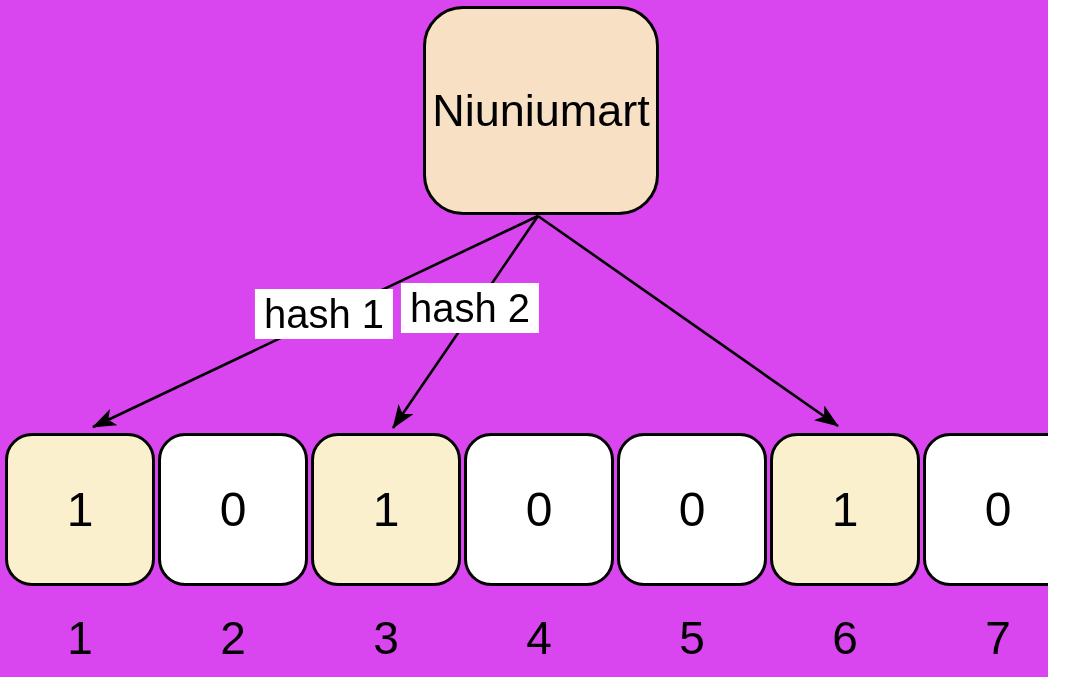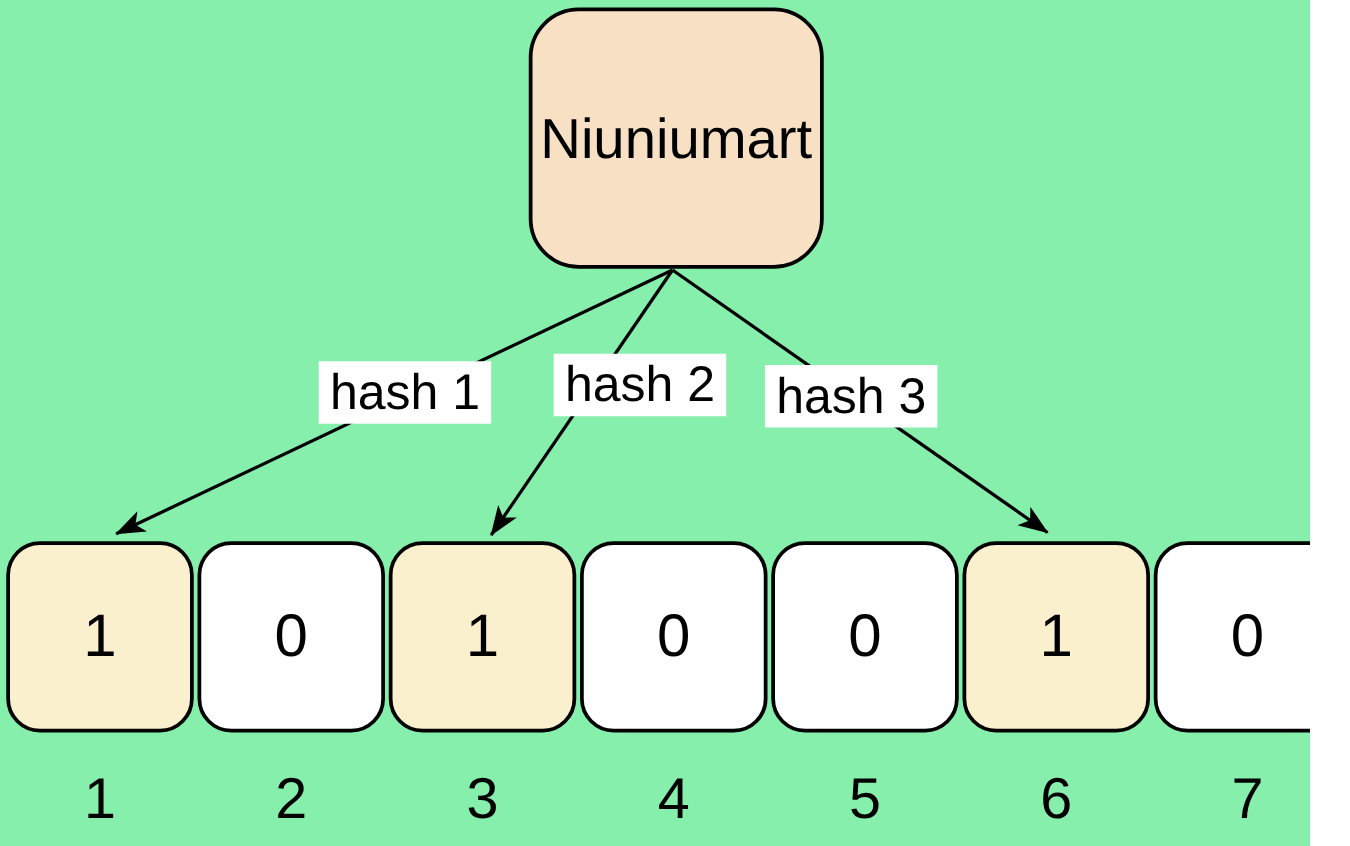--- a/index.html
+++ b/index.html
@@ -5,21 +5,21 @@
   html, body {
     margin: 0;
     padding: 0;
     background: #ffffff;
     font-family: "Liberation Sans", "DejaVu Sans", sans-serif;
   }
   .canvas {
     position: relative;
     width: 1048px;
     height: 677px;
-    background: #86efac;
+    background: #d946ef;
     overflow: hidden;
   }
   .arrows {
     position: absolute;
     left: 0;
     top: 0;
     width: 1080px;
     height: 677px;
     pointer-events: none;
   }
@@ -90,22 +90,21 @@
     <line x1="538" y1="216" x2="93" y2="427" marker-end="url(#arrowhead)"></line>
     <line x1="538" y1="216" x2="393" y2="428" marker-end="url(#arrowhead)"></line>
     <line x1="538" y1="216" x2="838" y2="426" marker-end="url(#arrowhead)"></line>
   </svg>
 
   <div class="topbox" style="background: rgb(248, 224, 196);">
     <span>Niuniumart</span>
   </div>
 
   <div class="hash-label" style="left:324px; top:314px;">hash 1</div>
-  <div class="hash-label" style="left:512px; top:308px;">hash 2</div>
-  <div class="hash-label" style="left:681px; top:317px;">hash 3</div>
+  <div class="hash-label" style="left:470px; top:308px;">hash 2</div>
 
   <div class="cell" style="left: 5px; background: rgb(250, 240, 205);">
     <span>1</span>
   </div>
   <div class="cell" style="left: 158px; background: rgb(255, 255, 255);">
     <span>0</span>
   </div>
   <div class="cell" style="left: 311px; background: rgb(250, 240, 205);">
     <span>1</span>
   </div>

